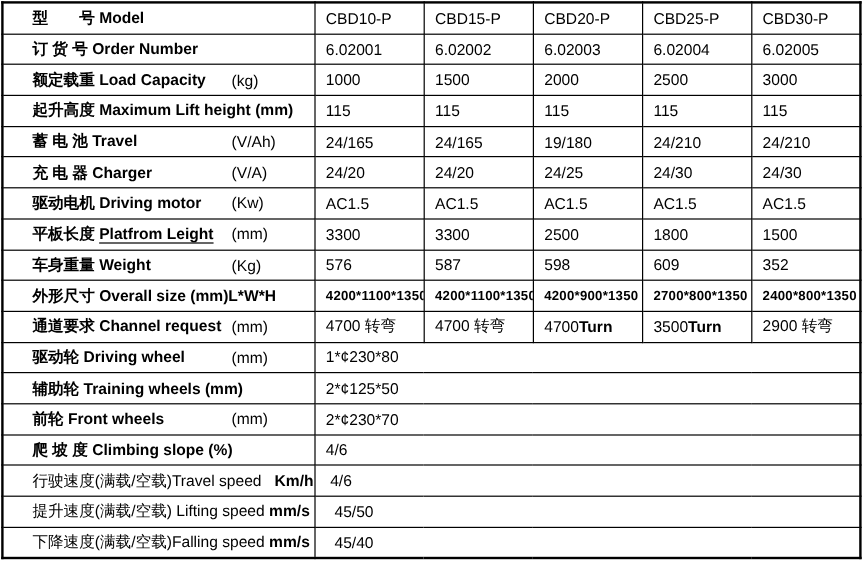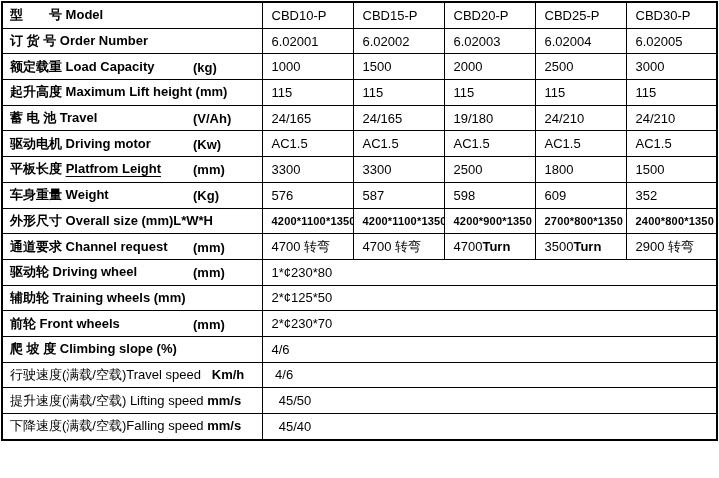--- a/index.html
+++ b/index.html
@@ -2,24 +2,24 @@
 <html><head>
 <meta charset="utf-8">
 <style>
   html,body{margin:0;padding:0;background:#ffffff;}
   body{width:719px;height:478px;overflow:hidden;
        font-family:"Liberation Sans","DejaVu Sans",sans-serif;color:#000;}
   table{border-collapse:collapse;table-layout:fixed;width:717px;
         margin:1px 0 0 1px;border:2px solid #000;font-size:13px;}
   td{border:1px solid #000;height:22.7px;overflow:hidden;white-space:nowrap;
      vertical-align:middle;}
-  td.label{padding-left:7px;position:relative;}
+  td.label{padding-left:24px;position:relative;}
   td.value{padding-left:9px;}
   .b{font-weight:bold;}
-  .unit{position:absolute;left:190px;top:50%;transform:translateY(-50%);font-weight:bold;}
+  .unit{position:absolute;left:190px;top:50%;transform:translateY(-50%);font-weight:normal;}
   tr.small-vals td.value{font-size:11px;font-weight:bold;letter-spacing:0.2px;}
   .wavy{text-decoration-line:underline;text-decoration-style:wavy;
         text-decoration-color:#e00000;text-decoration-thickness:1px;
         text-underline-offset:3px;text-decoration-skip-ink:none;text-decoration:underline;}
 </style>
 </head>
 <body>
 
 <table>
   <colgroup>
@@ -63,20 +63,28 @@
         <td class="value"><span>115</span></td>
         <td class="value"><span>115</span></td>
       </tr>
       <tr>
         <td class="label"><span class="b">蓄 电 池 Travel</span><span class="unit">(V/Ah)</span></td>
         <td class="value"><span>24/165</span></td>
         <td class="value"><span>24/165</span></td>
         <td class="value"><span>19/180</span></td>
         <td class="value"><span>24/210</span></td>
         <td class="value"><span>24/210</span></td>
+      </tr>
+      <tr>
+        <td class="label"><span class="b">充 电 器 Charger</span><span class="unit">(V/A)</span></td>
+        <td class="value"><span>24/20</span></td>
+        <td class="value"><span>24/20</span></td>
+        <td class="value"><span>24/25</span></td>
+        <td class="value"><span>24/30</span></td>
+        <td class="value"><span>24/30</span></td>
       </tr>
       <tr>
         <td class="label"><span class="b">驱动电机 Driving motor</span><span class="unit">(Kw)</span></td>
         <td class="value"><span>AC1.5</span></td>
         <td class="value"><span>AC1.5</span></td>
         <td class="value"><span>AC1.5</span></td>
         <td class="value"><span>AC1.5</span></td>
         <td class="value"><span>AC1.5</span></td>
       </tr>
       <tr>

